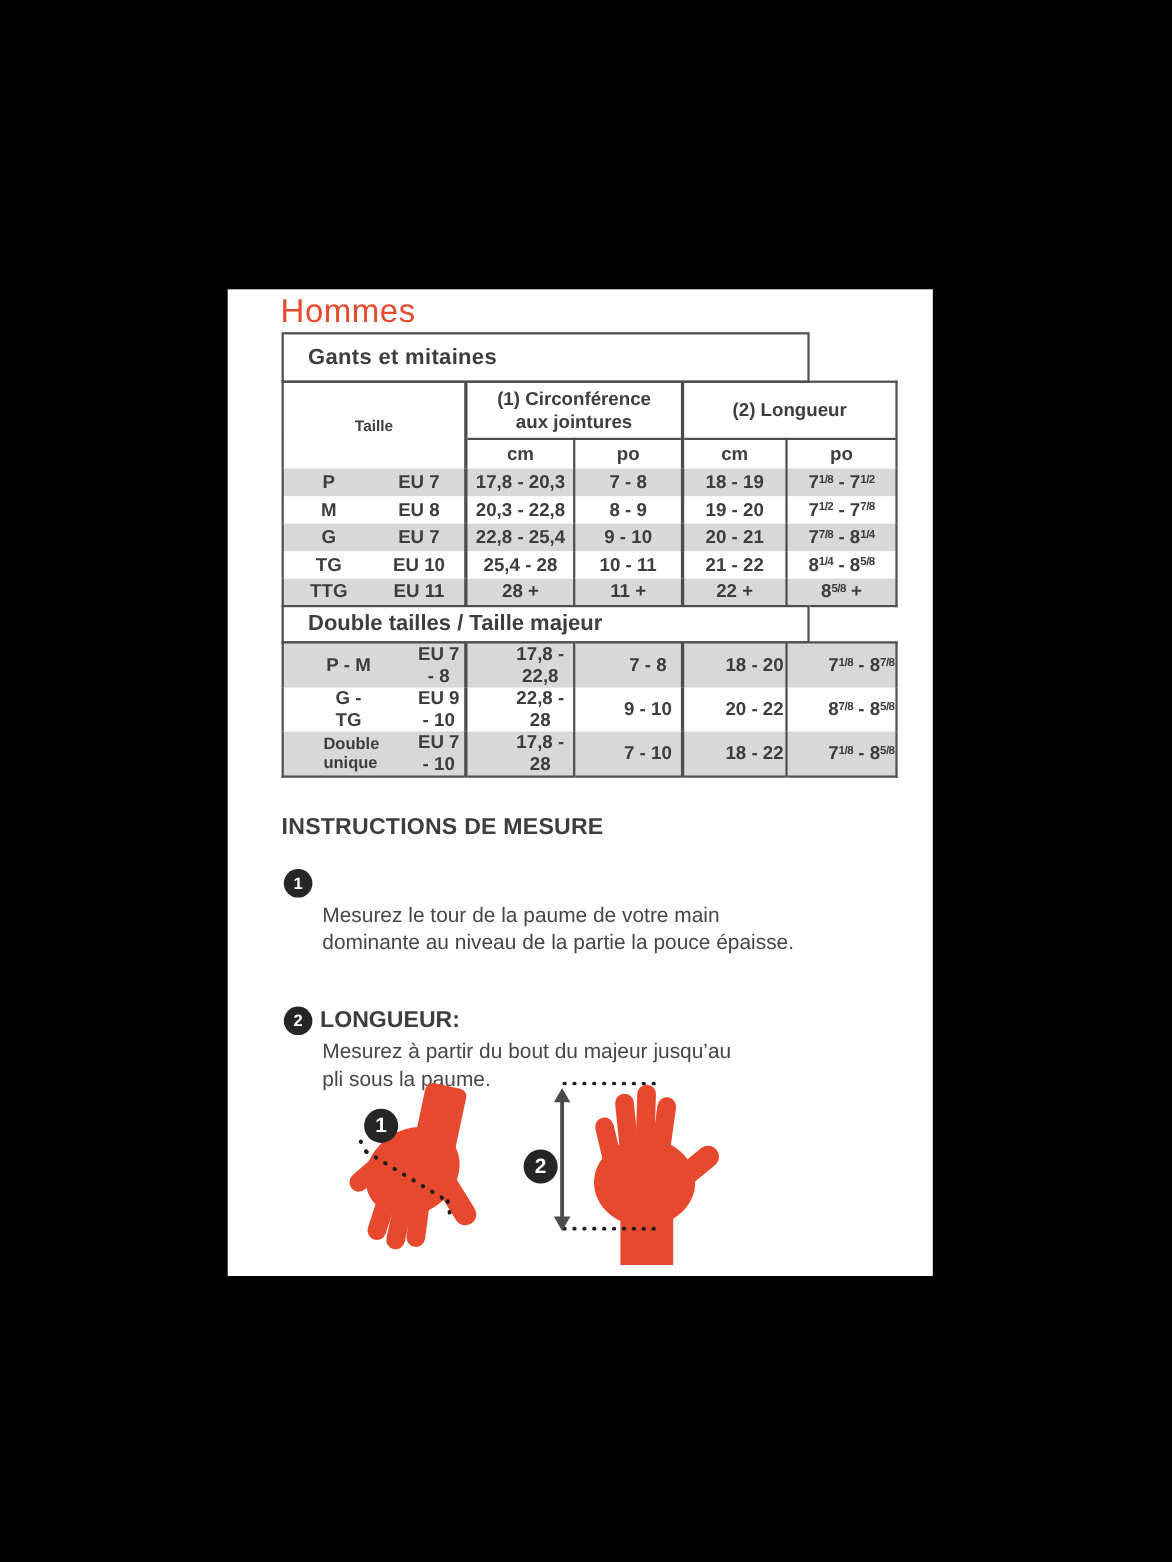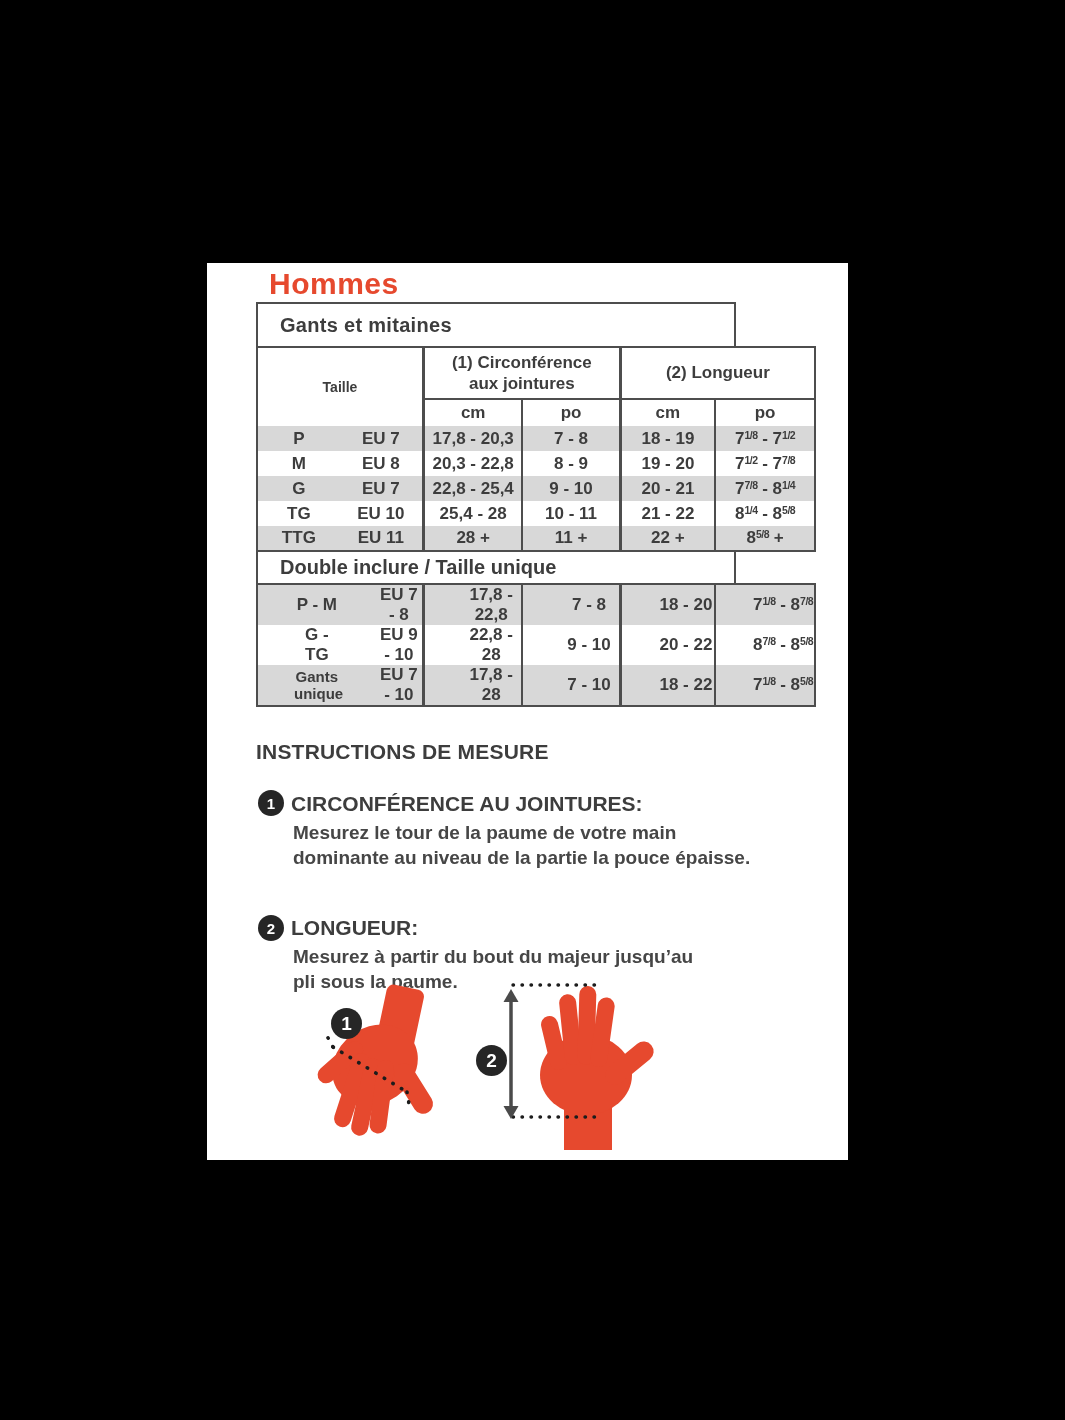--- a/index.html
+++ b/index.html
@@ -3,21 +3,21 @@
 <meta charset="utf-8">
 <style>
   :root{
     --accent:#e6492e; --text:#3d3d3d; --stripe:#d8d8d8; --border:#4d4d4d;
     --card-bg:#ffffff; --page-bg:#000000; --badge:#262626; --arrow:#4a4a4a; --dots:#1c1c1c;
   }
   *{margin:0;padding:0;box-sizing:border-box;}
   html,body{width:1065px;height:1420px;}
   body{background:var(--page-bg);font-family:"Liberation Sans","DejaVu Sans",sans-serif;position:relative;overflow:hidden;}
   .card{position:absolute;left:207px;top:263px;width:641px;height:897px;background:var(--card-bg);}
-  .page-title{position:absolute;left:48px;top:4px;font-size:30px;font-weight:bold;color:var(--accent);letter-spacing:.5px;margin-left:14px;}
+  .page-title{position:absolute;left:48px;top:4px;font-size:30px;font-weight:normal;color:var(--accent);letter-spacing:.5px;}
   .table-wrap{position:absolute;left:49px;top:39px;width:480px;border-radius:24px;}
   .section-box{border:2px solid var(--border);height:46px;display:flex;align-items:center;padding-left:22px;background:#fff;}
   .section-box .lbl{font-size:20px;font-weight:bold;color:var(--text);letter-spacing:.3px;}
   table{border-collapse:collapse;table-layout:fixed;width:560px;margin-top:-2px;border:2px solid var(--border);}
   td{color:var(--text);font-weight:bold;text-align:center;vertical-align:middle;}
   td.grp{font-size:17px;height:52px;border-bottom:2px solid var(--border);line-height:1.25;}
   td.taille{font-size:14px;}
   td.unit{font-size:17px;height:27px;}
   td.data{font-size:17px;height:25px;}
   tr.stripe td{background:var(--stripe);}
@@ -25,21 +25,21 @@
   .bl3{border-left:3px solid var(--border);} 
   td.small{font-size:15px;}
   sup{font-size:10.5px;letter-spacing:-.5px;vertical-align:5px;}
   .dbl-head{border:2px solid var(--border);margin-top:-2px;height:35px;display:flex;align-items:center;padding-left:22px;background:#fff;}
   .dbl-head .lbl{font-size:20px;font-weight:bold;color:var(--text);}
   table.dbl td.data{height:26px;padding-left:36px;}
   .instr-head{position:absolute;left:49px;top:477px;font-size:21px;font-weight:bold;color:var(--text);letter-spacing:.2px;}
   .badge{background:var(--badge);color:#fff;border-radius:50%;display:flex;align-items:center;justify-content:center;font-weight:bold;}
   .badge.b26{width:26px;height:26px;font-size:15px;position:absolute;left:51px;}
   .item-label{position:absolute;left:84px;font-size:21px;font-weight:bold;color:var(--text);}
-  .item-body{position:absolute;left:86px;font-size:19px;font-weight:bold;color:#464646;line-height:25px;}
+  .item-body{position:absolute;left:86px;font-size:19px;font-weight:normal;color:#464646;line-height:25px;}
   .illus{position:absolute;left:50px;top:703px;width:480px;height:192px;}
   .badge.b31{width:31px;height:31px;font-size:19px;position:absolute;}
   .b-one{left:124px;top:745px;}
   .b-two{left:269px;top:782px;}
 </style>
 </head>
 <body>
 
 <div class="card">
 
@@ -111,21 +111,21 @@
         <td class="data">EU 11</td>
         <td class="data bl3">28 +</td>
         <td class="data bl2">11 +</td>
         <td class="data bl3">22 +</td>
         <td class="data bl2">8<sup>5/8</sup> +</td>
       </tr>
     </tbody>
       </table>
 
     <div class="dbl-head">
-      <span class="lbl">Double inclure / Taille unique</span>
+      <span class="lbl">Double tailles / Taille majeur</span>
     </div>
 
     <table class="dbl">
       <colgroup>
           <col style="width:82px">
           <col style="width:83px">
           <col style="width:98px">
           <col style="width:97px">
           <col style="width:94px">
           <col style="width:99px">
@@ -141,35 +141,34 @@
       </tr>
       <tr>
         <td class="data">G - TG</td>
         <td class="data">EU 9 - 10</td>
         <td class="data bl3">22,8 - 28</td>
         <td class="data bl2">9 - 10</td>
         <td class="data bl3">20 - 22</td>
         <td class="data bl2">8<sup>7/8</sup> - 8<sup>5/8</sup></td>
       </tr>
       <tr class="stripe">
-        <td class="data small">Gants unique</td>
+        <td class="data small">Double unique</td>
         <td class="data">EU 7 - 10</td>
         <td class="data bl3">17,8 - 28</td>
         <td class="data bl2">7 - 10</td>
         <td class="data bl3">18 - 22</td>
         <td class="data bl2">7<sup>1/8</sup> - 8<sup>5/8</sup></td>
       </tr>
     </tbody>
       </table>
   </div>
 
   <div class="instr-head">INSTRUCTIONS DE MESURE</div>
 
   <div class="badge b26" style="top:527px">1</div>
-  <div class="item-label" style="top:529px">CIRCONFÉRENCE AU JOINTURES:</div>
   <div class="item-body" style="top:557px">
     <div>Mesurez le tour de la paume de votre main</div>
     <div>dominante au niveau de la partie la pouce épaisse.</div>
   </div>
 
   <div class="badge b26" style="top:652px">2</div>
   <div class="item-label" style="top:653px">LONGUEUR:</div>
   <div class="item-body" style="top:681px">
     <div>Mesurez à partir du bout du majeur jusqu’au</div>
     <div>pli sous la paume.</div>

